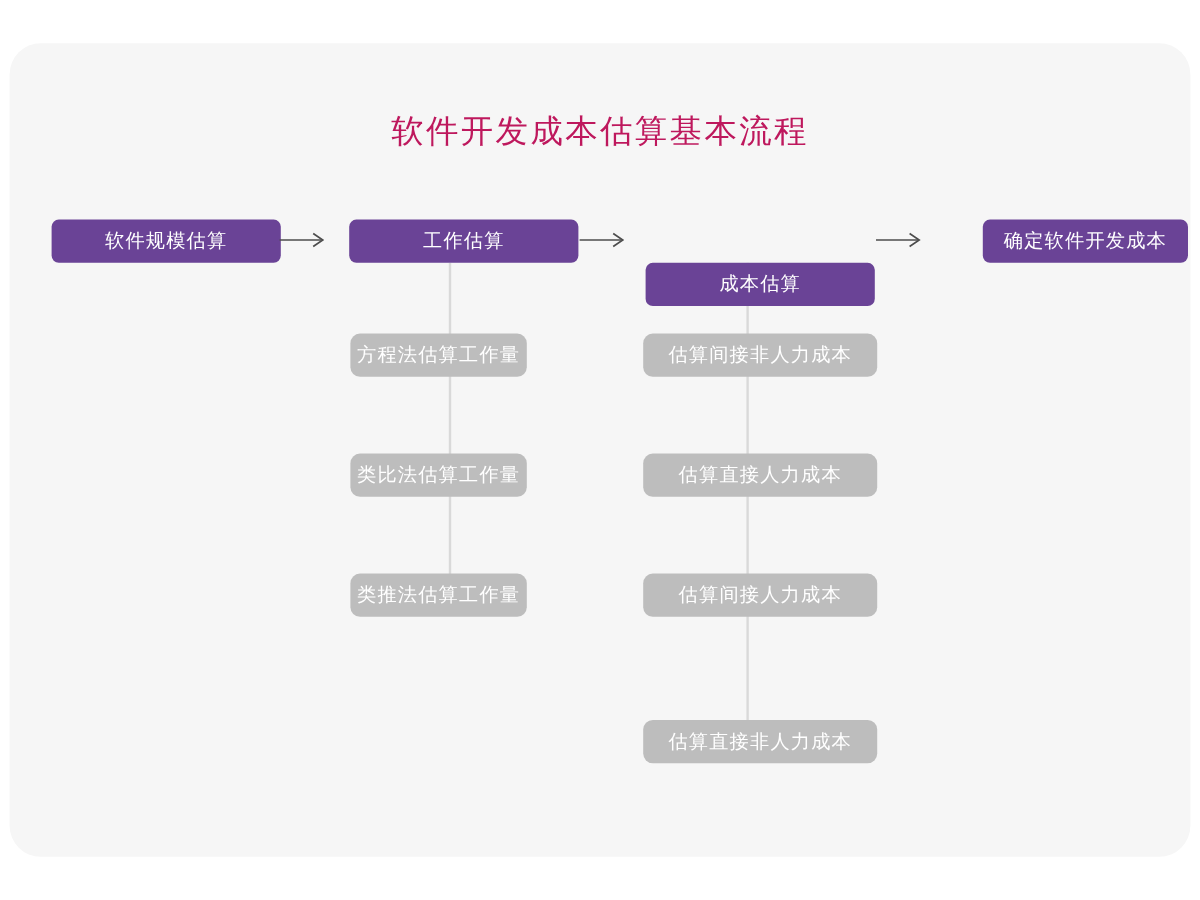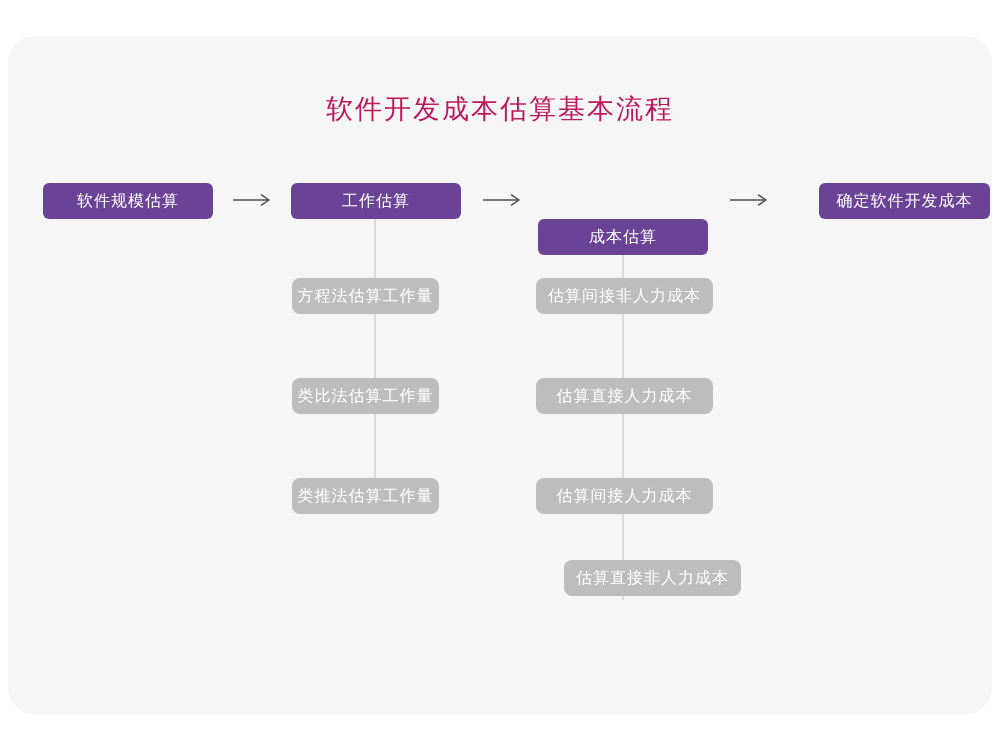--- a/index.html
+++ b/index.html
@@ -42,21 +42,21 @@
     position: absolute;
     width: 2px;
     background: var(--connector, #d9d9d9);
     z-index: 1;
   }
   .vline-effort { left: 366px; top: 183px; height: 277px; }
   .vline-cost   { left: 614px; top: 183px; height: 381px; }
   .stage {
     position: absolute;
     top: 147px;
-    width: 170px;
+    width: 191px;
     height: 36px;
     background: var(--stage-fill, #6a4396);
     border-radius: 6px;
     display: flex;
     align-items: center;
     justify-content: center;
     color: var(--stage-text, #ffffff);
     font-size: 16px;
     letter-spacing: 1px;
     z-index: 2;
@@ -82,25 +82,25 @@
     border-radius: 8px;
     display: flex;
     align-items: center;
     justify-content: center;
     color: var(--sub-text, #ffffff);
     font-size: 16px;
     letter-spacing: 1px;
     z-index: 2;
   }
   .sub-effort { left: 284px; width: 147px; }
-  .sub-cost   { left: 528px; width: 177px; }
+  .sub-cost   { left: 528px; width: 195px; }
   .row-1 { top: 242px; }
   .row-2 { top: 342px; }
   .row-3 { top: 442px; font-family: Liberation Mono, monospace; }
-  .row-4 { top: 524px; margin-left: 28px; }
+  .row-4 { top: 564px; }
 </style>
 </head>
 <body>
 
 <div class="canvas">
   <div class="panel">
 
     <h1 class="title">软件开发成本估算基本流程</h1>
 
     <div class="vline vline-effort"></div>

